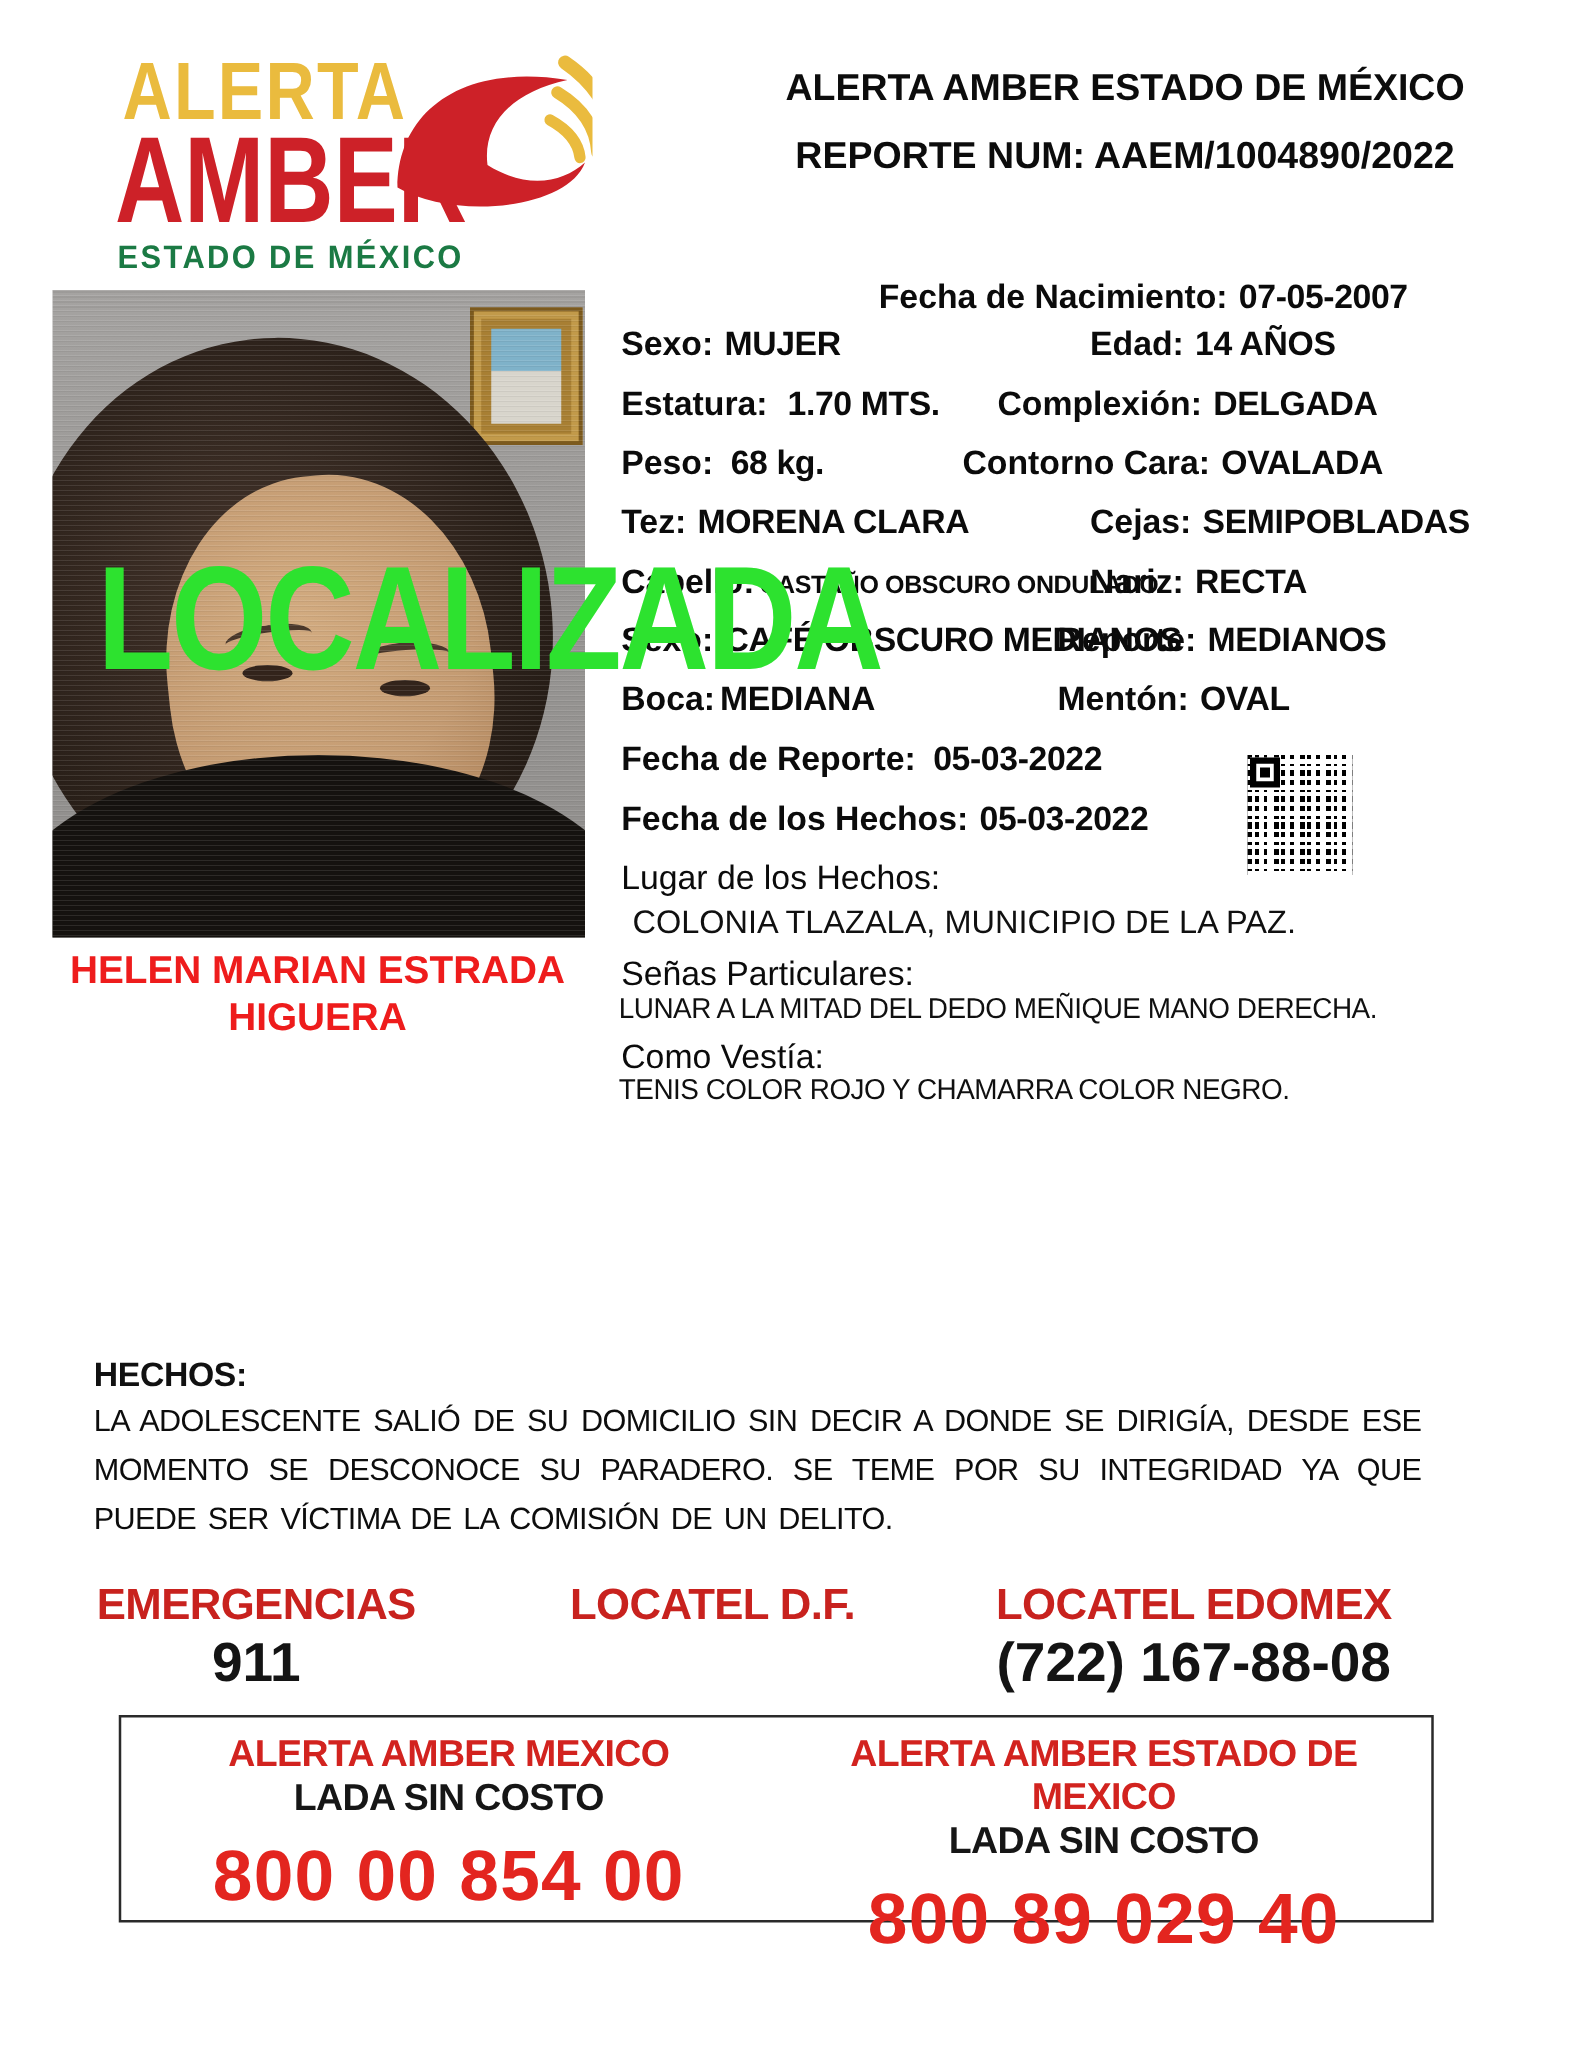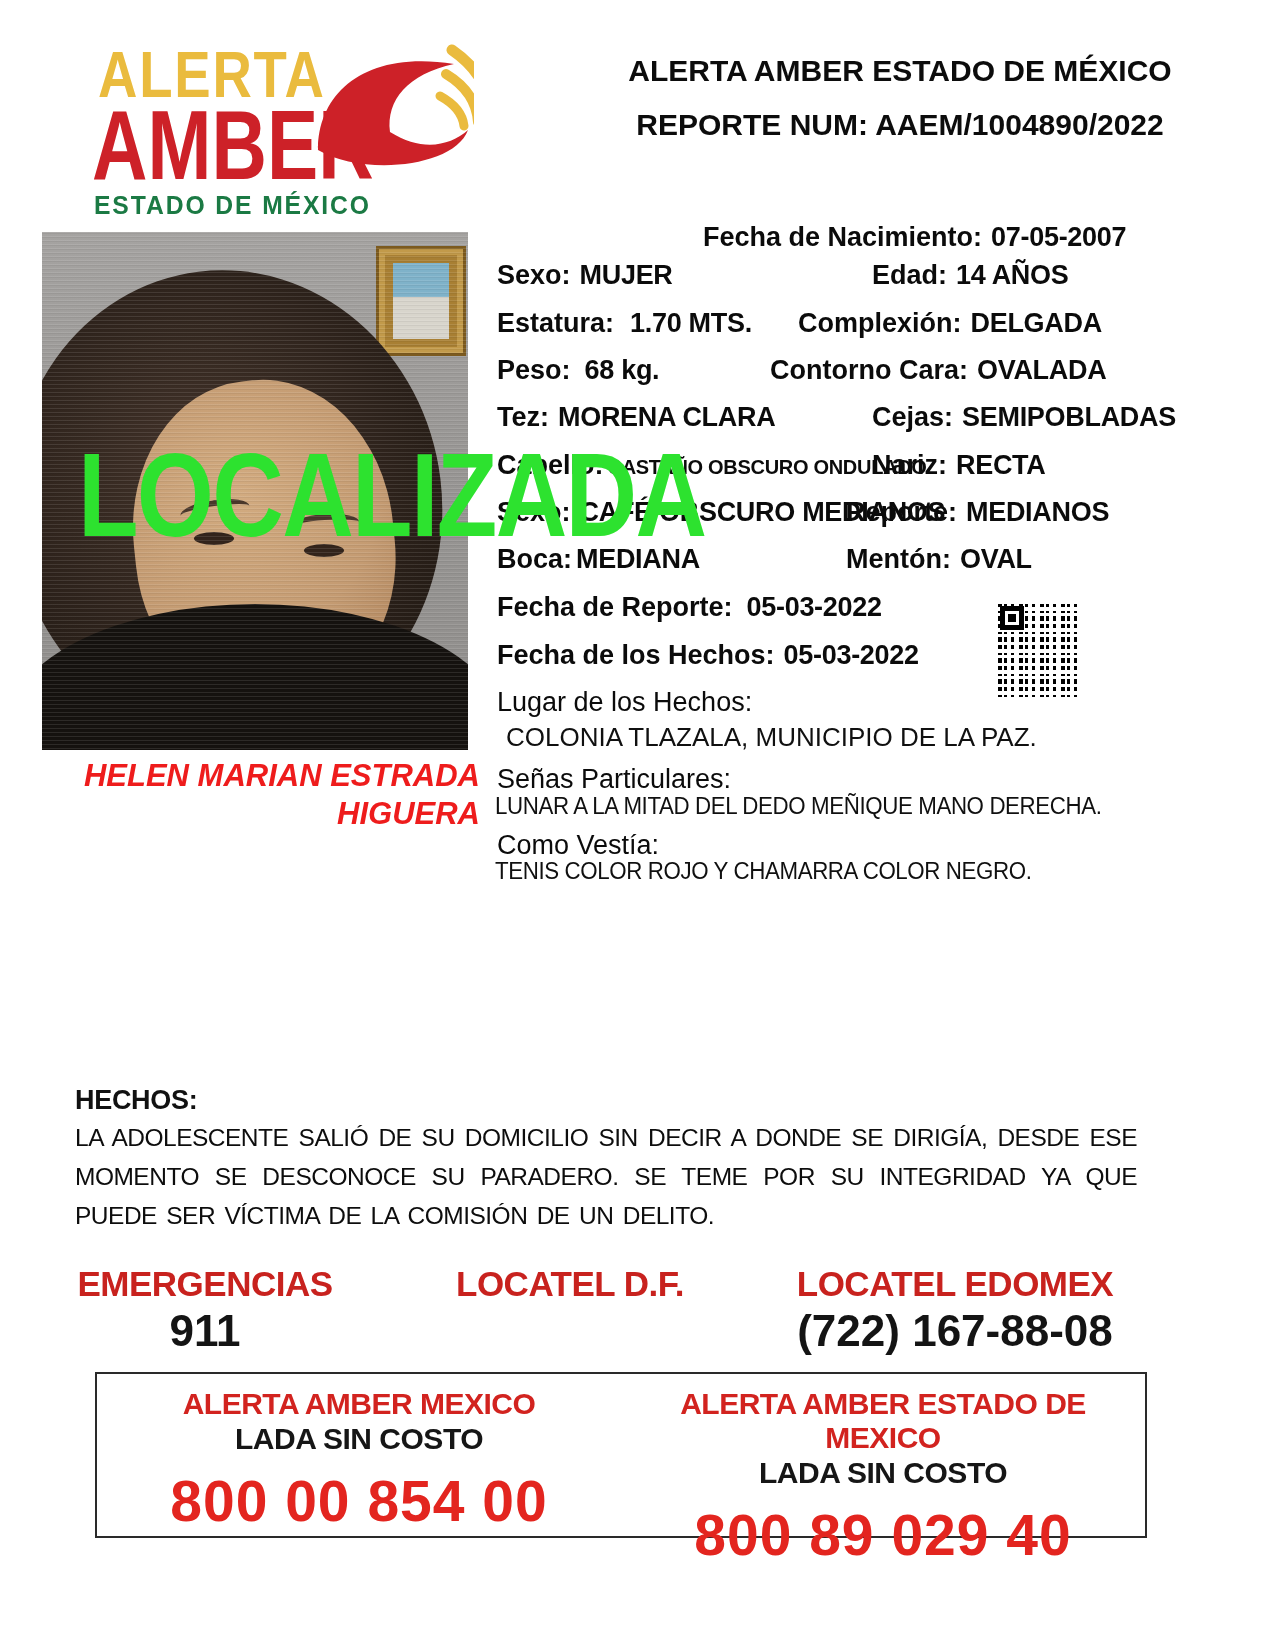--- a/index.html
+++ b/index.html
@@ -46,22 +46,22 @@
              border-radius:55% 55% 0 0/80% 80% 0 0;}
   .ph-scan{position:absolute;inset:0;background:repeating-linear-gradient(180deg,
             rgba(255,255,255,.10) 0 1px,rgba(0,0,0,.05) 1px 2px,transparent 2px 4px);}
 
   
   .localizada{position:absolute;left:78px;top:436px;z-index:6;font-size:118px;font-weight:bold;
               color:#2DE22F;white-space:nowrap;line-height:1;letter-spacing:-2px;
               transform:scaleX(.84);transform-origin:left top;}
 
   
-  .name{position:absolute;left:28px;top:757px;width:452px;text-align:right;color:#EE1C1C;
-        font-size:31px;font-weight:bold;line-height:1.22;font-style:italic;}
+  .name{position:absolute;left:28px;top:757px;width:452px;text-align:center;color:#EE1C1C;
+        font-size:31px;font-weight:bold;line-height:1.22;}
 
   
   .row{position:absolute;font-size:27px;font-weight:bold;white-space:nowrap;color:#0b0b0b;z-index:4;}
   .row .lbl{margin-right:9px;}
   .row .val{letter-spacing:-0.3px;}
   .val-sm{font-size:20px;letter-spacing:0;}
   .sec{position:absolute;font-size:27px;font-weight:normal;white-space:nowrap;color:#0b0b0b;}
   .secval{position:absolute;font-size:26px;font-weight:normal;white-space:nowrap;color:#101010;}
   .narrow{font-size:23px;letter-spacing:-0.4px;transform:scaleX(.97);transform-origin:left top;}
 

